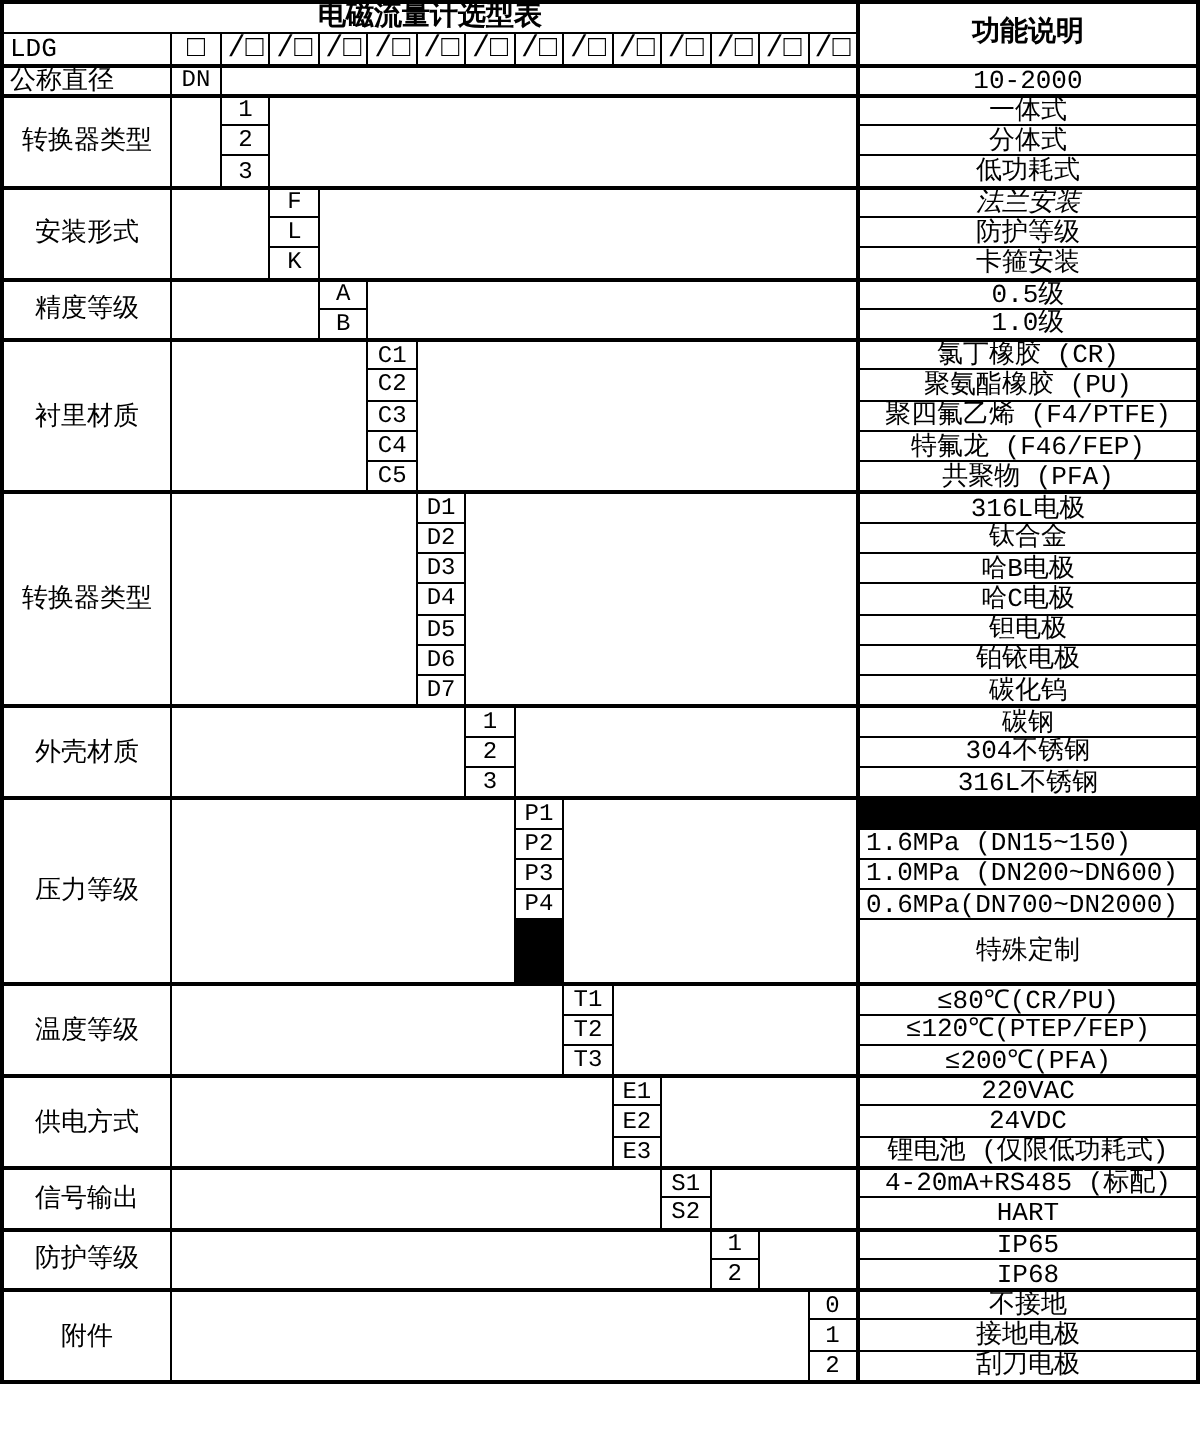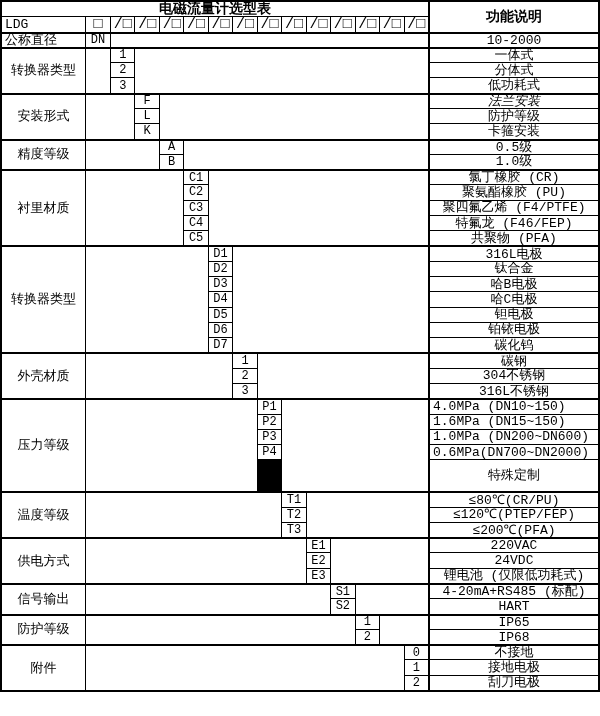--- a/index.html
+++ b/index.html
@@ -117,21 +117,20 @@
       <div class="cell code thick" style="grid-area: 24 / 8;">1</div>
       <div class="cell descL thick" style="grid-area: 24 / 16;">碳钢</div>
       <div class="cell code" style="grid-area: 25 / 8;">2</div>
       <div class="cell descL" style="grid-area: 25 / 16;">304不锈钢</div>
       <div class="cell code" style="grid-area: 26 / 8;">3</div>
       <div class="cell descL" style="grid-area: 26 / 16;">316L不锈钢</div>
       <div class="cell thick" style="grid-area: 27 / 1 / 32;">压力等级</div>
       <div class="cell thick" style="grid-area: 27 / 2 / 32 / 9;"></div>
       <div class="cell thick" style="grid-area: 27 / 10 / 32 / 16;"></div>
       <div class="cell code thick" style="grid-area: 27 / 9;">P1</div>
-      <div class="cell descL thick left" style="grid-area: 27 / 16;">4.0MPa (DN10~150)</div>
       <div class="cell code" style="grid-area: 28 / 9;">P2</div>
       <div class="cell descL left" style="grid-area: 28 / 16;">1.6MPa (DN15~150)</div>
       <div class="cell code" style="grid-area: 29 / 9;">P3</div>
       <div class="cell descL left" style="grid-area: 29 / 16;">1.0MPa (DN200~DN600)</div>
       <div class="cell code" style="grid-area: 30 / 9;">P4</div>
       <div class="cell descL left" style="grid-area: 30 / 16;">0.6MPa(DN700~DN2000)</div>
       <div class="cell code" style="grid-area: 31 / 9; margin-top: 31px;">Pn</div>
       <div class="cell descL" style="grid-area: 31 / 16;">特殊定制</div>
       <div class="cell thick" style="grid-area: 32 / 1 / 35;">温度等级</div>
       <div class="cell thick" style="grid-area: 32 / 2 / 35 / 10;"></div>

